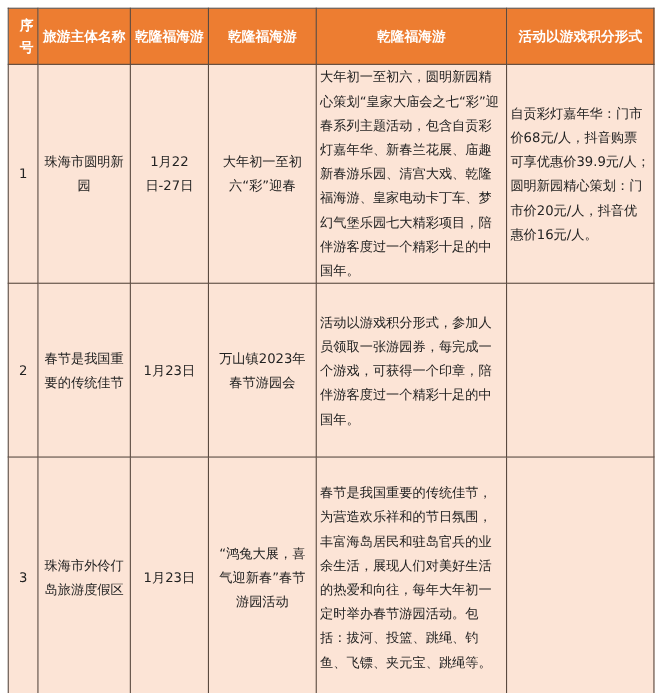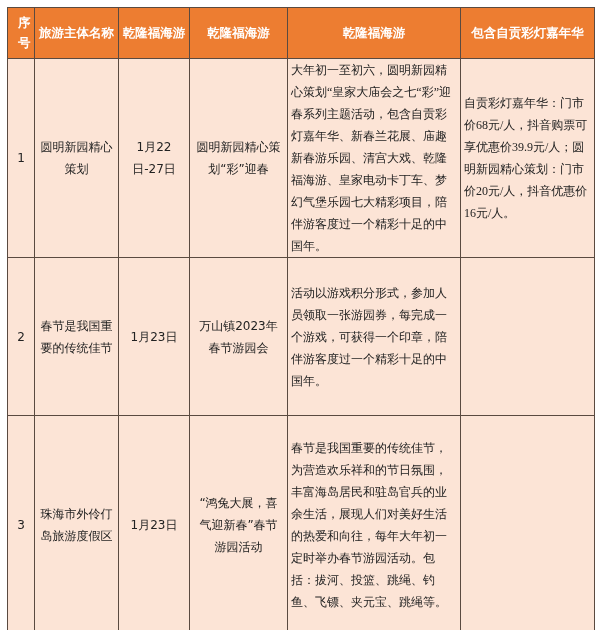--- a/index.html
+++ b/index.html
@@ -36,21 +36,21 @@
     height: 50px;
     line-height: 20px;
   }
   .tbl td {
     background: #fce4d6;
     color: #222222;
     font-size: 12px;
     line-height: 22px;
   }
   .c-center { text-align: center; padding: 0 4px !important; }
-  .c-left { text-align: left; padding: 0 3px !important; font-family: Liberation Serif, serif; }
+  .c-left { text-align: left; padding: 0 3px !important; }
   .row1 td { height: 188px; }
   .row2 td { height: 157px; }
   .row3 td { height: 217px; }
   .wrap-all { word-break: break-all; }
 </style>
 </head>
 <body>
 
 <table class="tbl">
   <colgroup>
@@ -61,29 +61,29 @@
     <col style="width:173px">
     <col style="width:134px">
   </colgroup>
   <thead>
     <tr>
       <th style="padding:0 10px;">序号</th>
       <th>旅游主体名称</th>
       <th>乾隆福海游</th>
       <th>乾隆福海游</th>
       <th>乾隆福海游</th>
-      <th>包含自贡彩灯嘉年华</th>
+      <th>活动以游戏积分形式</th>
     </tr>
   </thead>
   <tbody>
     <tr class="row1">
       <td class="c-center">1</td>
-      <td class="c-center">圆明新园精心策划</td>
+      <td class="c-center">珠海市圆明新园</td>
       <td class="c-center">1月22日-27日</td>
-      <td class="c-center">圆明新园精心策划“彩”迎春</td>
+      <td class="c-center">大年初一至初六“彩”迎春</td>
       <td class="c-left wrap-all">大年初一至初六，圆明新园精心策划“皇家大庙会之七“彩”迎春系列主题活动，包含自贡彩灯嘉年华、新春兰花展、庙趣新春游乐园、清宫大戏、乾隆福海游、皇家电动卡丁车、梦幻气堡乐园七大精彩项目，陪伴游客度过一个精彩十足的中国年。</td>
       <td class="c-left wrap-all">自贡彩灯嘉年华：门市价68元/人，抖音购票可享优惠价39.9元/人；圆明新园精心策划：门市价20元/人，抖音优惠价16元/人。</td>
     </tr>
     <tr class="row2">
       <td class="c-center">2</td>
       <td class="c-center">春节是我国重要的传统佳节</td>
       <td class="c-center">1月23日</td>
       <td class="c-center">万山镇2023年春节游园会</td>
       <td class="c-left wrap-all">活动以游戏积分形式，参加人员领取一张游园券，每完成一个游戏，可获得一个印章，陪伴游客度过一个精彩十足的中国年。</td>
       <td class="c-left wrap-all"></td>

